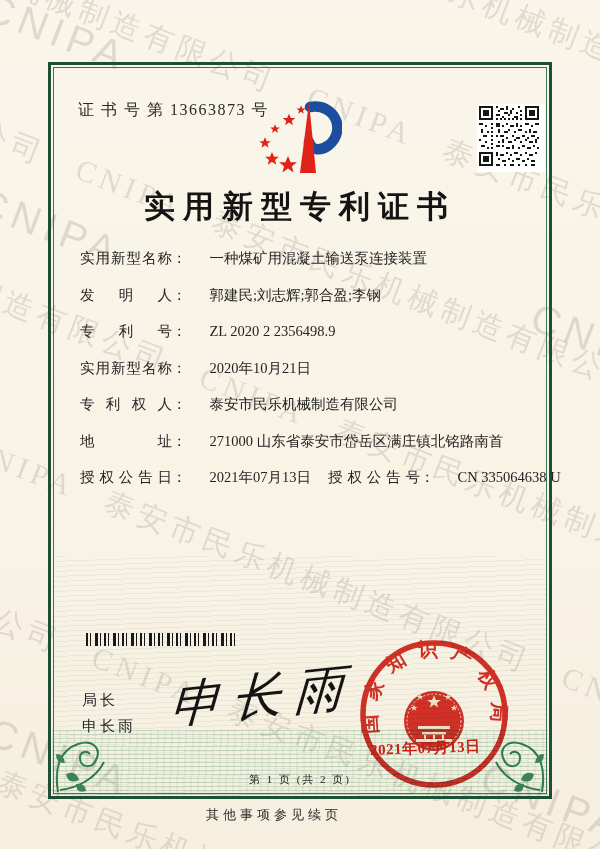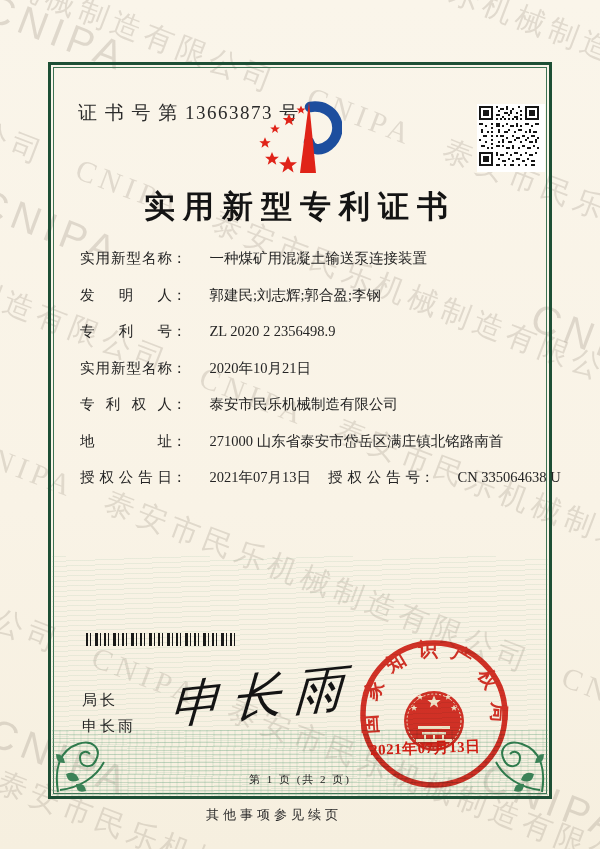--- a/index.html
+++ b/index.html
@@ -20,21 +20,21 @@
   
   .waves1{position:absolute;left:52px;top:556px;width:496px;height:240px;z-index:2;
     background:repeating-linear-gradient(178deg,rgba(120,176,140,.13) 0 1px,rgba(0,0,0,0) 1px 5px);}
   .waves2{position:absolute;left:52px;top:730px;width:496px;height:66px;z-index:2;
     background:repeating-linear-gradient(180deg,rgba(104,164,126,.32) 0 1px,rgba(0,0,0,0) 1px 4px),
                repeating-linear-gradient(92deg,rgba(120,176,140,.12) 0 2px,rgba(0,0,0,0) 2px 7px);}
   .flourish{position:absolute;top:708px;z-index:3;}
   .flourish-l{left:52px;}
   .flourish-r{left:468px;transform:scaleX(-1);}
   
-  .cert-no{position:absolute;left:78px;top:100px;font-size:19px;letter-spacing:1.5px;color:#2b2b2b;z-index:3;}
+  .cert-no{position:absolute;left:78px;top:100px;font-size:16px;letter-spacing:1.5px;color:#2b2b2b;z-index:3;}
   .logo{position:absolute;left:252px;top:101px;z-index:3;}
   .qr-wrap{position:absolute;left:477px;top:104px;width:64px;height:64px;background:#fff;padding:2px;z-index:3;}
   .title{position:absolute;left:48px;top:186px;width:504px;text-align:center;font-size:31px;letter-spacing:8px;font-weight:600;color:#141414;z-index:3;}
   .fields{position:absolute;left:80px;top:249px;width:442px;font-size:14.5px;z-index:3;}
   .frow{position:absolute;left:0;white-space:nowrap;}
   .flabel{display:inline-block;width:92px;text-align:justify;text-align-last:justify;vertical-align:top;}
   .fvalue{margin-left:23px;}
   .g2{position:absolute;left:248px;top:0;white-space:nowrap;}
   .body-text{position:absolute;left:62px;top:490px;width:477px;font-size:13.8px;line-height:23px;text-align:justify;color:#242424;z-index:3;}
   .body-text p{margin:0;text-indent:2em;}

